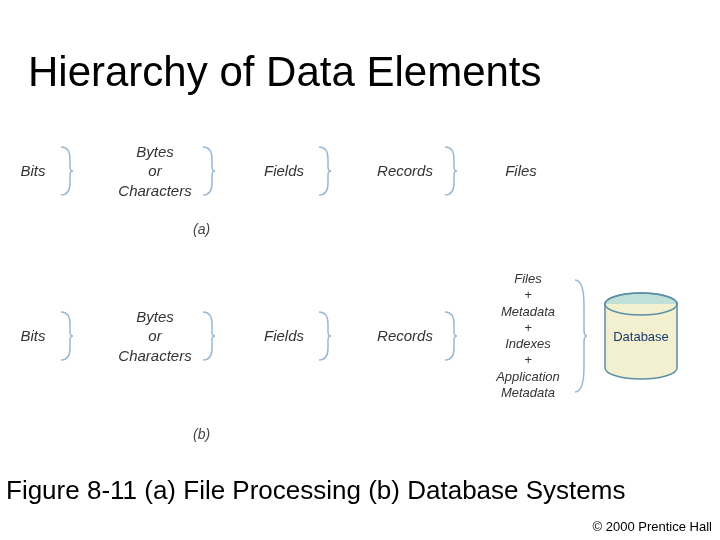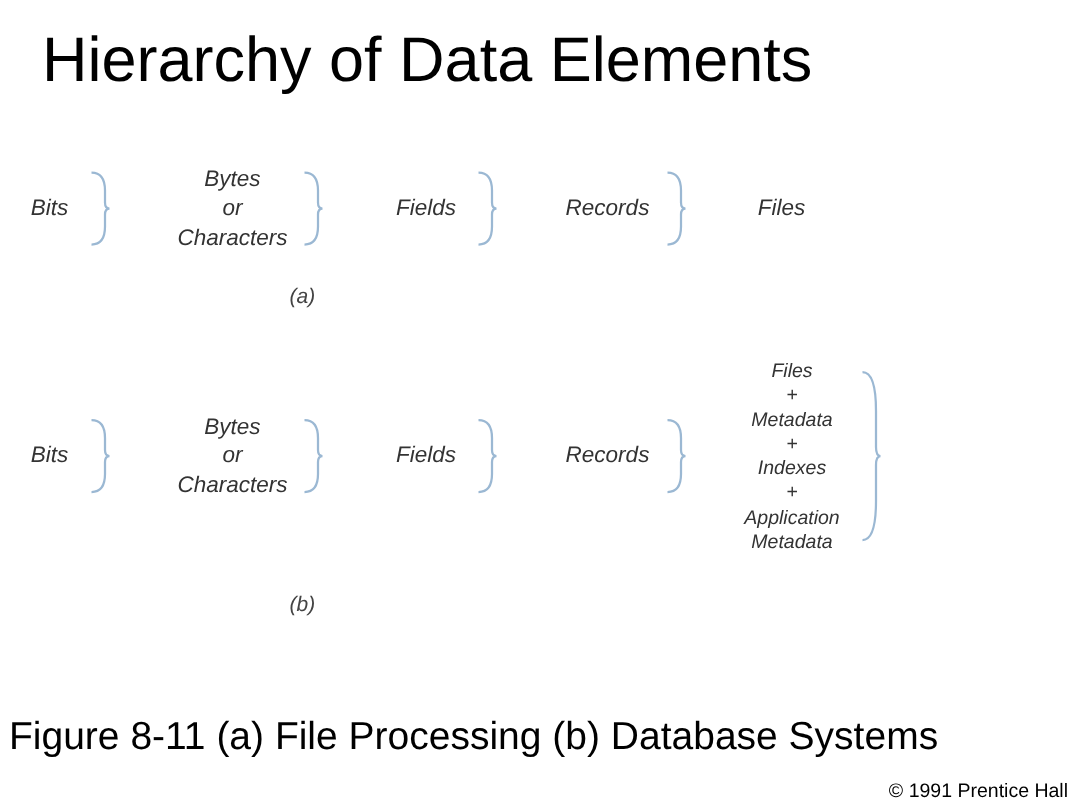--- a/index.html
+++ b/index.html
@@ -9,20 +9,21 @@
     background: #ffffff;
     font-family: Arial, Helvetica, sans-serif;
     position: relative;
     overflow: hidden;
   }
   .title {
     font-family: "Comic Sans MS", "Comic Sans", cursive, sans-serif;
     font-size: 42px;
     color: #000;
     padding: 16px 0 0 28px;
+    margin-top: 32px;
   }
   .diagram-area {
     position: relative;
     width: 100%;
     height: 360px;
     margin-top: 20px;
   }
   .row {
     position: absolute;
     left: 10px;
@@ -181,19 +182,27 @@
 Indexes
 +
 Application
 Metadata</div>
     <div class="bracket" style="height:120px">
       <svg width="14" height="120" viewBox="0 0 14 120">
           <path d="M1 4 Q10 4 10 30 L10 54 Q10 60 13 60 Q10 60 10 66 L10 90 Q10 116 1 116" fill="none" stroke="#9bb8d3" stroke-width="1.5"></path>
         </svg>
     </div>
     <div class="spacer" style="width:10px"></div>
+    <div class="db-cylinder">
+      <svg width="78" height="90" viewBox="0 0 78 90">
+        <ellipse cx="39" cy="13" rx="36" ry="11" fill="#bfe0d7" stroke="#5a8fa8" stroke-width="1.5"></ellipse>
+        <path d="M3 13 L3 77 A36 11 0 0 0 75 77 L75 13" fill="#f3f0cf" stroke="#5a8fa8" stroke-width="1.5"></path>
+        <ellipse cx="39" cy="13" rx="36" ry="11" fill="none" stroke="#5a8fa8" stroke-width="1.5"></ellipse>
+      </svg>
+      <div class="db-text">Database</div>
+    </div>
   </div>
   <div class="small-label label-b">(b)</div>
 
 </div>
 
 <div class="caption">Figure 8-11 (a) File Processing (b) Database Systems</div>
-<div class="copyright">© 1991 Prentice Hall</div>
+<div class="copyright">© 2000 Prentice Hall</div>
 
 </body></html>

